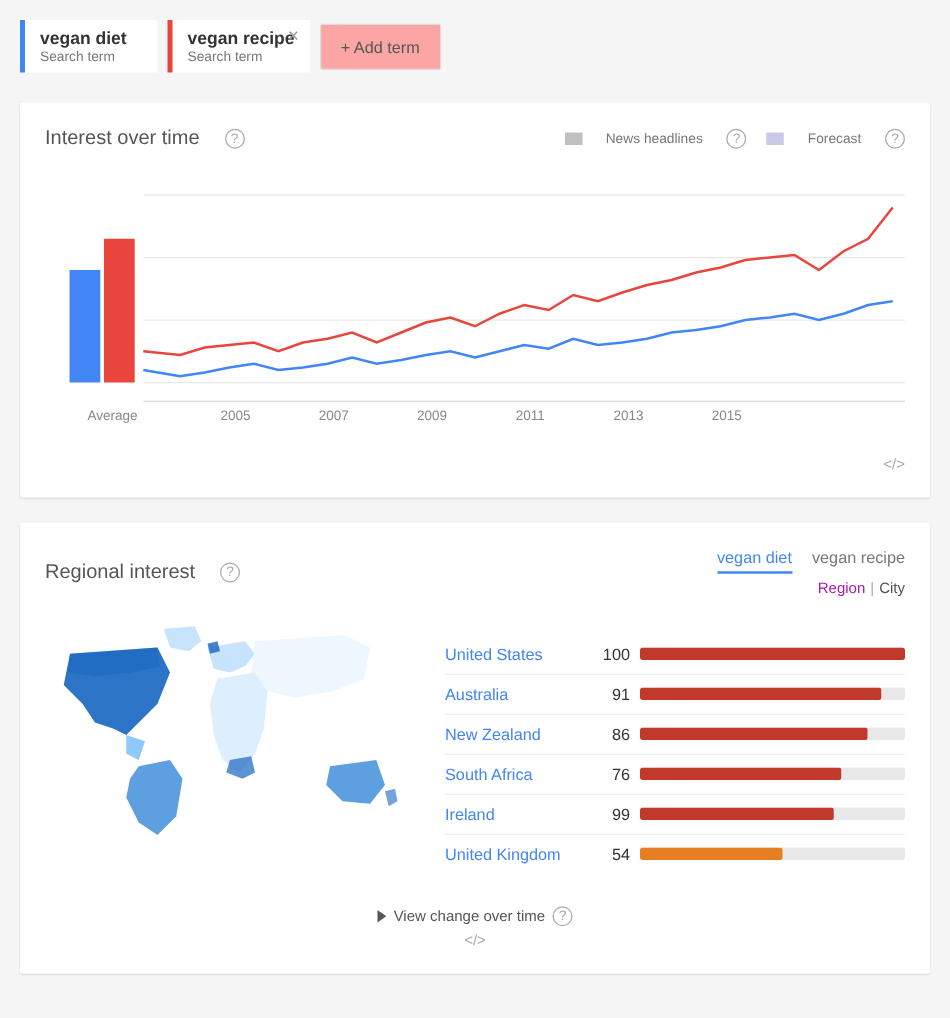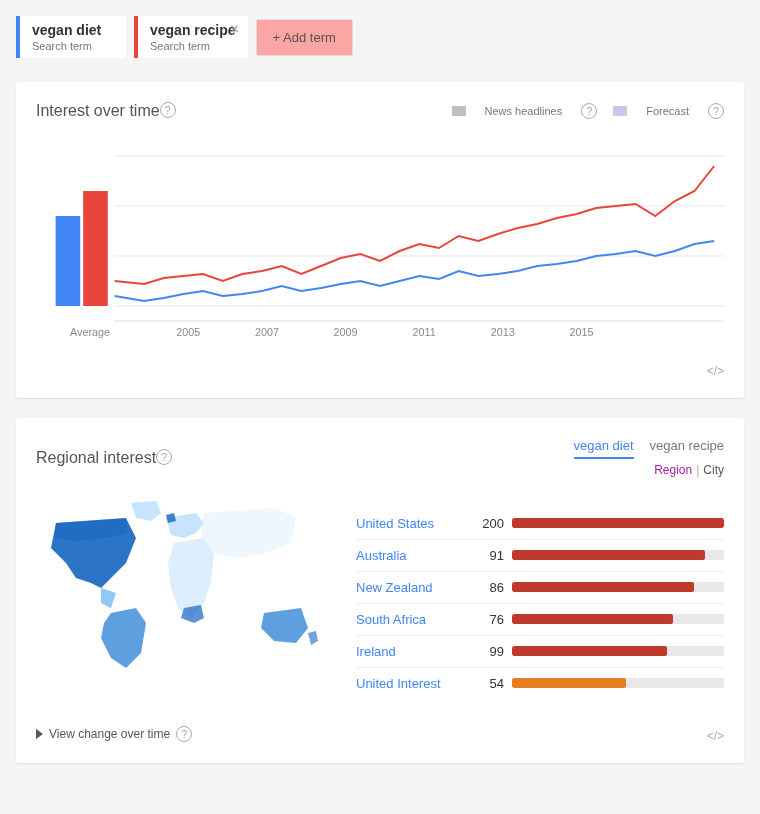--- a/index.html
+++ b/index.html
@@ -86,22 +86,22 @@
 
     .section-header {
       display: flex;
       align-items: center;
       justify-content: space-between;
       margin-bottom: 16px;
     }
 
     .section-title-group {
       display: flex;
-      align-items: flex-start;
-      gap: 0;
+      align-items: center;
+      gap: 20px;
     }
 
     .section-title {
       font-size: 16px;
       color: #555;
       font-weight: normal;
     }
 
     .help-icon {
       width: 16px;
@@ -253,20 +253,21 @@
     .ranking-bar-fill {
       height: 100%;
       border-radius: 2px;
     }
 
     .bottom-actions {
       display: flex;
       align-items: center;
       justify-content: space-between;
       margin-top: 12px;
+      flex-direction: column;
     }
 
     .view-change-link {
       display: flex;
       align-items: center;
       gap: 6px;
       color: #555;
       font-size: 12px;
       cursor: pointer;
     }
@@ -395,21 +396,21 @@
 
           <path d="M 148,115 L 165,112 L 168,125 L 158,130 L 145,125 Z" fill="#1565c0" opacity="0.7"></path>
 
           <path d="M 20,30 L 90,25 L 92,40 L 70,45 L 40,48 L 18,45 Z" fill="#1565c0" opacity="0.4"></path>
         </svg>
       </div>
 
       <div class="rankings-area">
         <div class="ranking-row">
           <span class="ranking-country">United States</span>
-          <span class="ranking-value">200</span>
+          <span class="ranking-value">100</span>
           <div class="ranking-bar-track">
             <div class="ranking-bar-fill" style="width:100%; background:#c0392b;"></div>
           </div>
         </div>
         <div class="ranking-row">
           <span class="ranking-country">Australia</span>
           <span class="ranking-value">91</span>
           <div class="ranking-bar-track">
             <div class="ranking-bar-fill" style="width:91%; background:#c0392b;"></div>
           </div>
@@ -429,21 +430,21 @@
           </div>
         </div>
         <div class="ranking-row">
           <span class="ranking-country">Ireland</span>
           <span class="ranking-value">99</span>
           <div class="ranking-bar-track">
             <div class="ranking-bar-fill" style="width:73%; background:#c0392b;"></div>
           </div>
         </div>
         <div class="ranking-row">
-          <span class="ranking-country">United Interest</span>
+          <span class="ranking-country">United Kingdom</span>
           <span class="ranking-value">54</span>
           <div class="ranking-bar-track">
             <div class="ranking-bar-fill" style="width:54%; background:#e67e22;"></div>
           </div>
         </div>
       </div>
     </div>
 
     <div class="bottom-actions">
       <div class="view-change-link">

